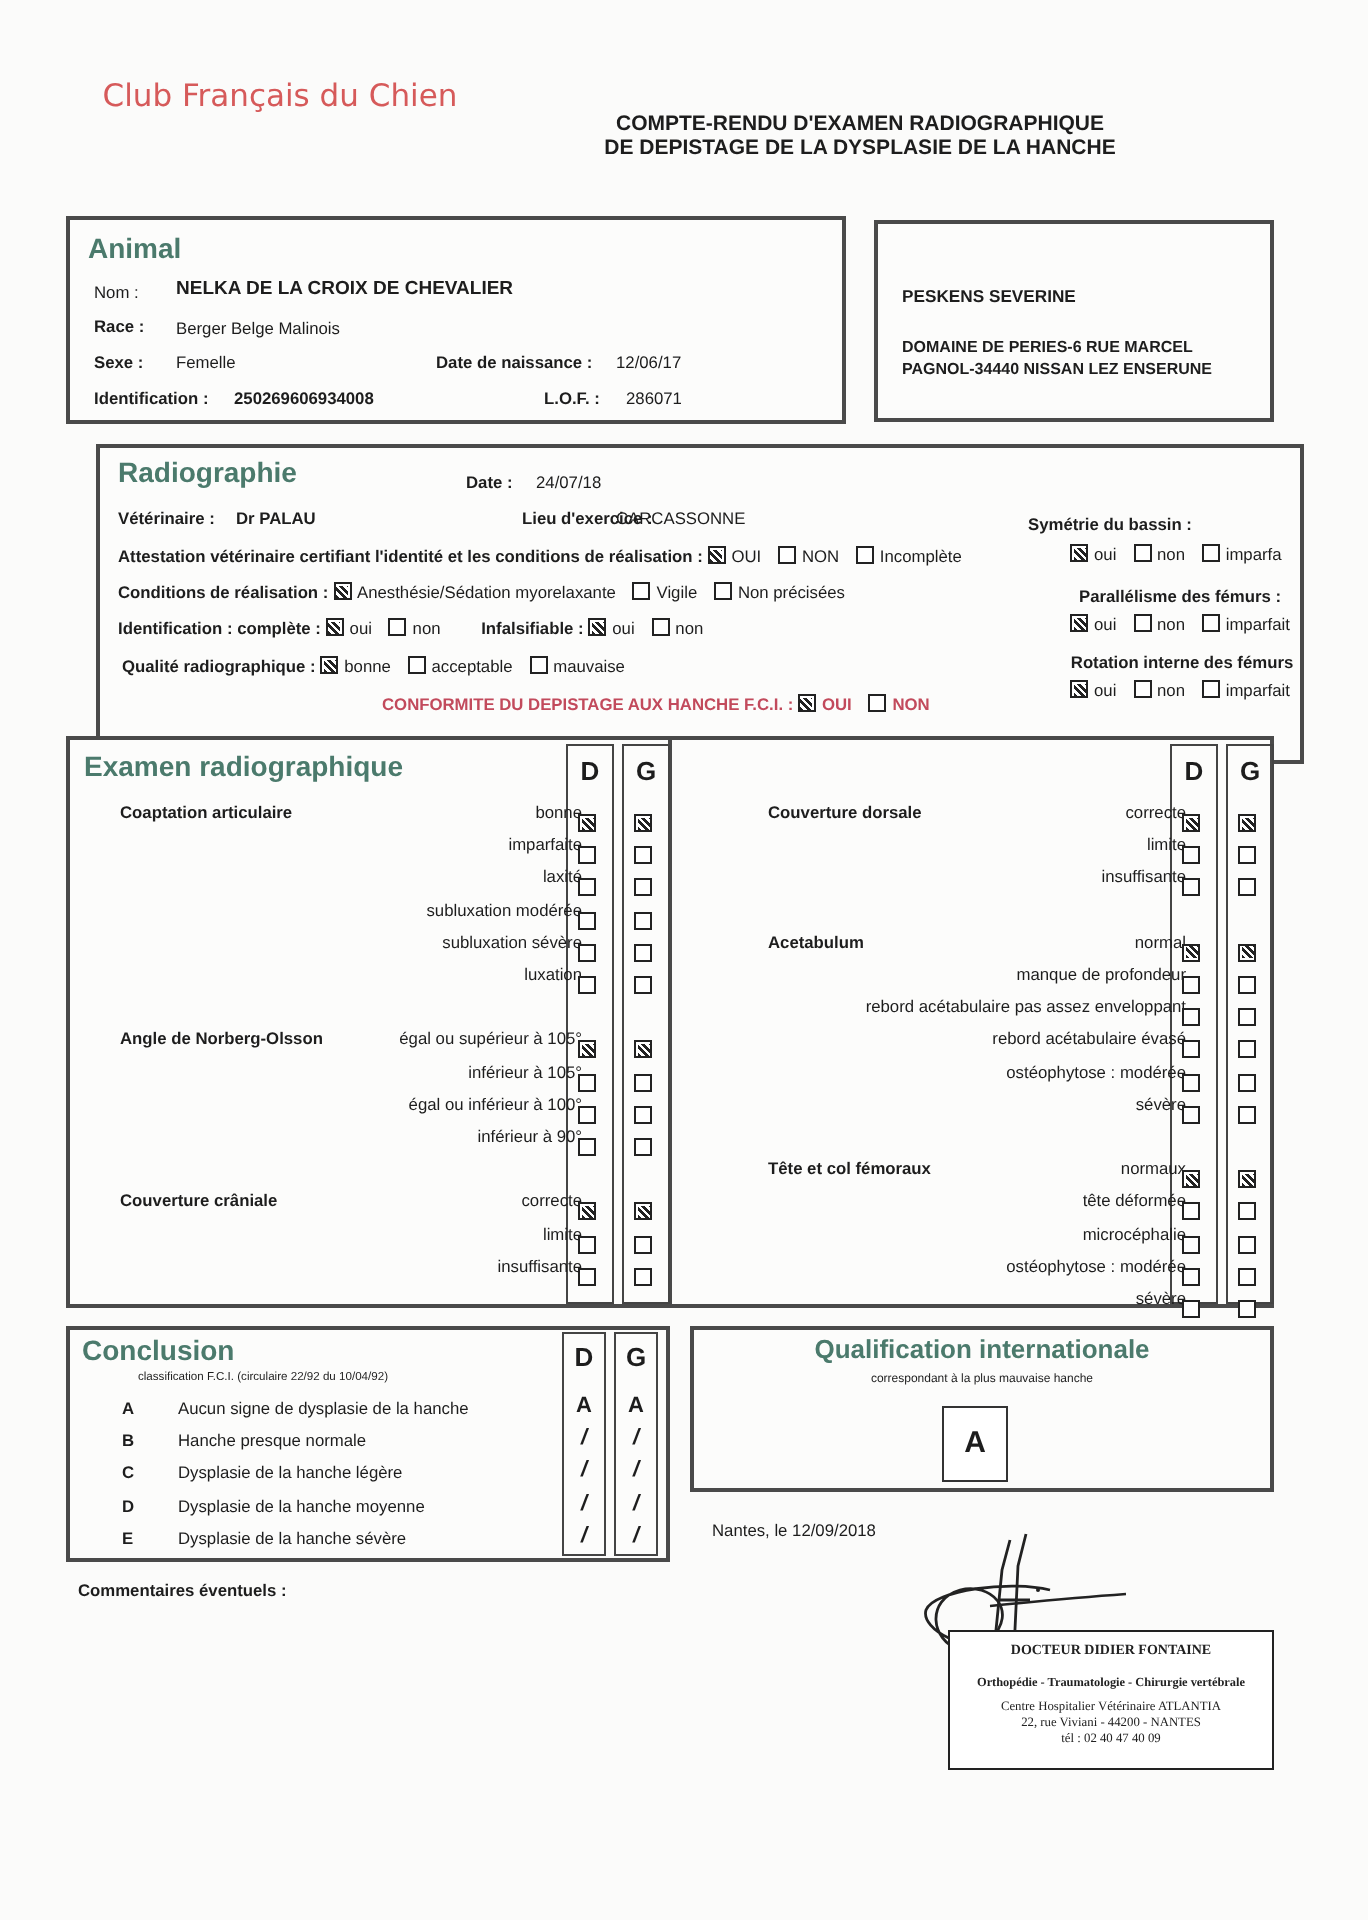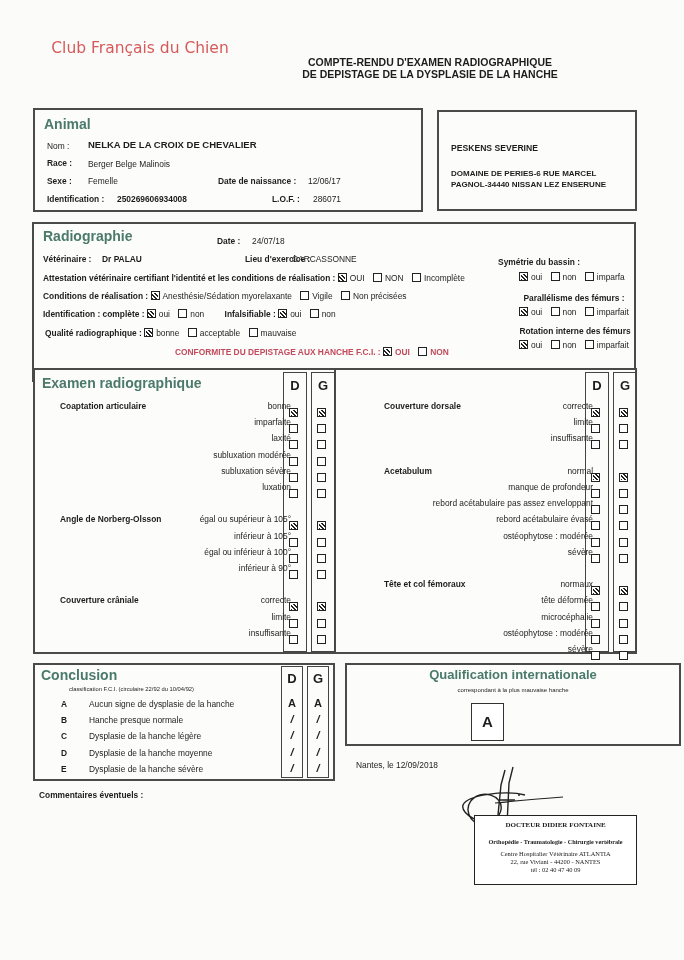--- a/index.html
+++ b/index.html
@@ -55,21 +55,21 @@
   <span class="lbl b" style="left:237px; top:84px;">L.O.F. :</span>
   <span class="val" style="left:278px; top:84px;">286071</span>
 </div>
 
 <div class="box" style="left:437px; top:110px; width:200px; height:101px;">
   <div class="val b" style="left:12px; top:31px; font-size:8.6px;">PESKENS SEVERINE</div>
   <div class="val b" style="left:12px; top:57px; font-size:8px;">DOMAINE DE PERIES-6 RUE MARCEL</div>
   <div class="val b" style="left:12px; top:68px; font-size:8px;">PAGNOL-34440 NISSAN LEZ ENSERUNE</div>
 </div>
 
-<div class="box" style="left:32px; top:222px; width:604px; height:160px;">
+<div class="box" style="left:48px; top:222px; width:604px; height:160px;">
   <div class="sec-title" style="left:9px; top:4px;">Radiographie</div>
   <span class="lbl b" style="left:183px; top:12px;">Date :</span>
   <span class="val" style="left:218px; top:12px;">24/07/18</span>
 
   <span class="lbl b" style="left:9px; top:30px;">Vétérinaire :</span>
   <span class="val b" style="left:68px; top:30px;">Dr PALAU</span>
   <span class="lbl b" style="left:183px; top:30px;margin-left:28px;">Lieu d'exercice :</span>
   <span class="val" style="left:258px; top:30px;">CARCASSONNE</span>
 
   <div class="lbl" style="left:9px; top:49px;">
@@ -266,21 +266,21 @@
       <div class="lbl" style="left: 54px; top: 82.6px;">Dysplasie de la hanche moyenne</div>
       <div class="grade" style="left: 246px; width: 22px; top: 80.6px; font-style: italic;">/</div>
       <div class="grade" style="left: 272px; width: 22px; top: 80.6px; font-style: italic;">/</div>
       <div class="lbl b" style="left: 26px; top: 98.8px;">E</div>
       <div class="lbl" style="left: 54px; top: 98.8px;">Dysplasie de la hanche sévère</div>
       <div class="grade" style="left: 246px; width: 22px; top: 96.8px; font-style: italic;">/</div>
       <div class="grade" style="left: 272px; width: 22px; top: 96.8px; font-style: italic;">/</div>
     </div>
 </div>
 
-<div class="box" style="left:345px; top:663px; width:336px; height:83px; border-width:2.5px;">
+<div class="box" style="left:345px; top:663px; width:292px; height:83px; border-width:2.5px;">
   <div class="sec-title" style="left:0; width:100%; text-align:center; top:2px; font-size:13px;">Qualification internationale</div>
   <div class="lbl" style="left:0; width:100%; text-align:center; top:22px; font-size:6px;">correspondant à la plus mauvaise hanche</div>
   <div class="abs" style="left:124px; top:38px; width:31px; height:36px; border:1.2px solid #333; background:#fff; text-align:center; line-height:36px; font-weight:bold; font-size:15px;">
     <span>A</span>
   </div>
 </div>
 
 <div class="lbl" style="left:356px; top:760px;">Nantes, le  12/09/2018</div>
 <div class="lbl b" style="left:39px; top:790px;">Commentaires éventuels :</div>
 

